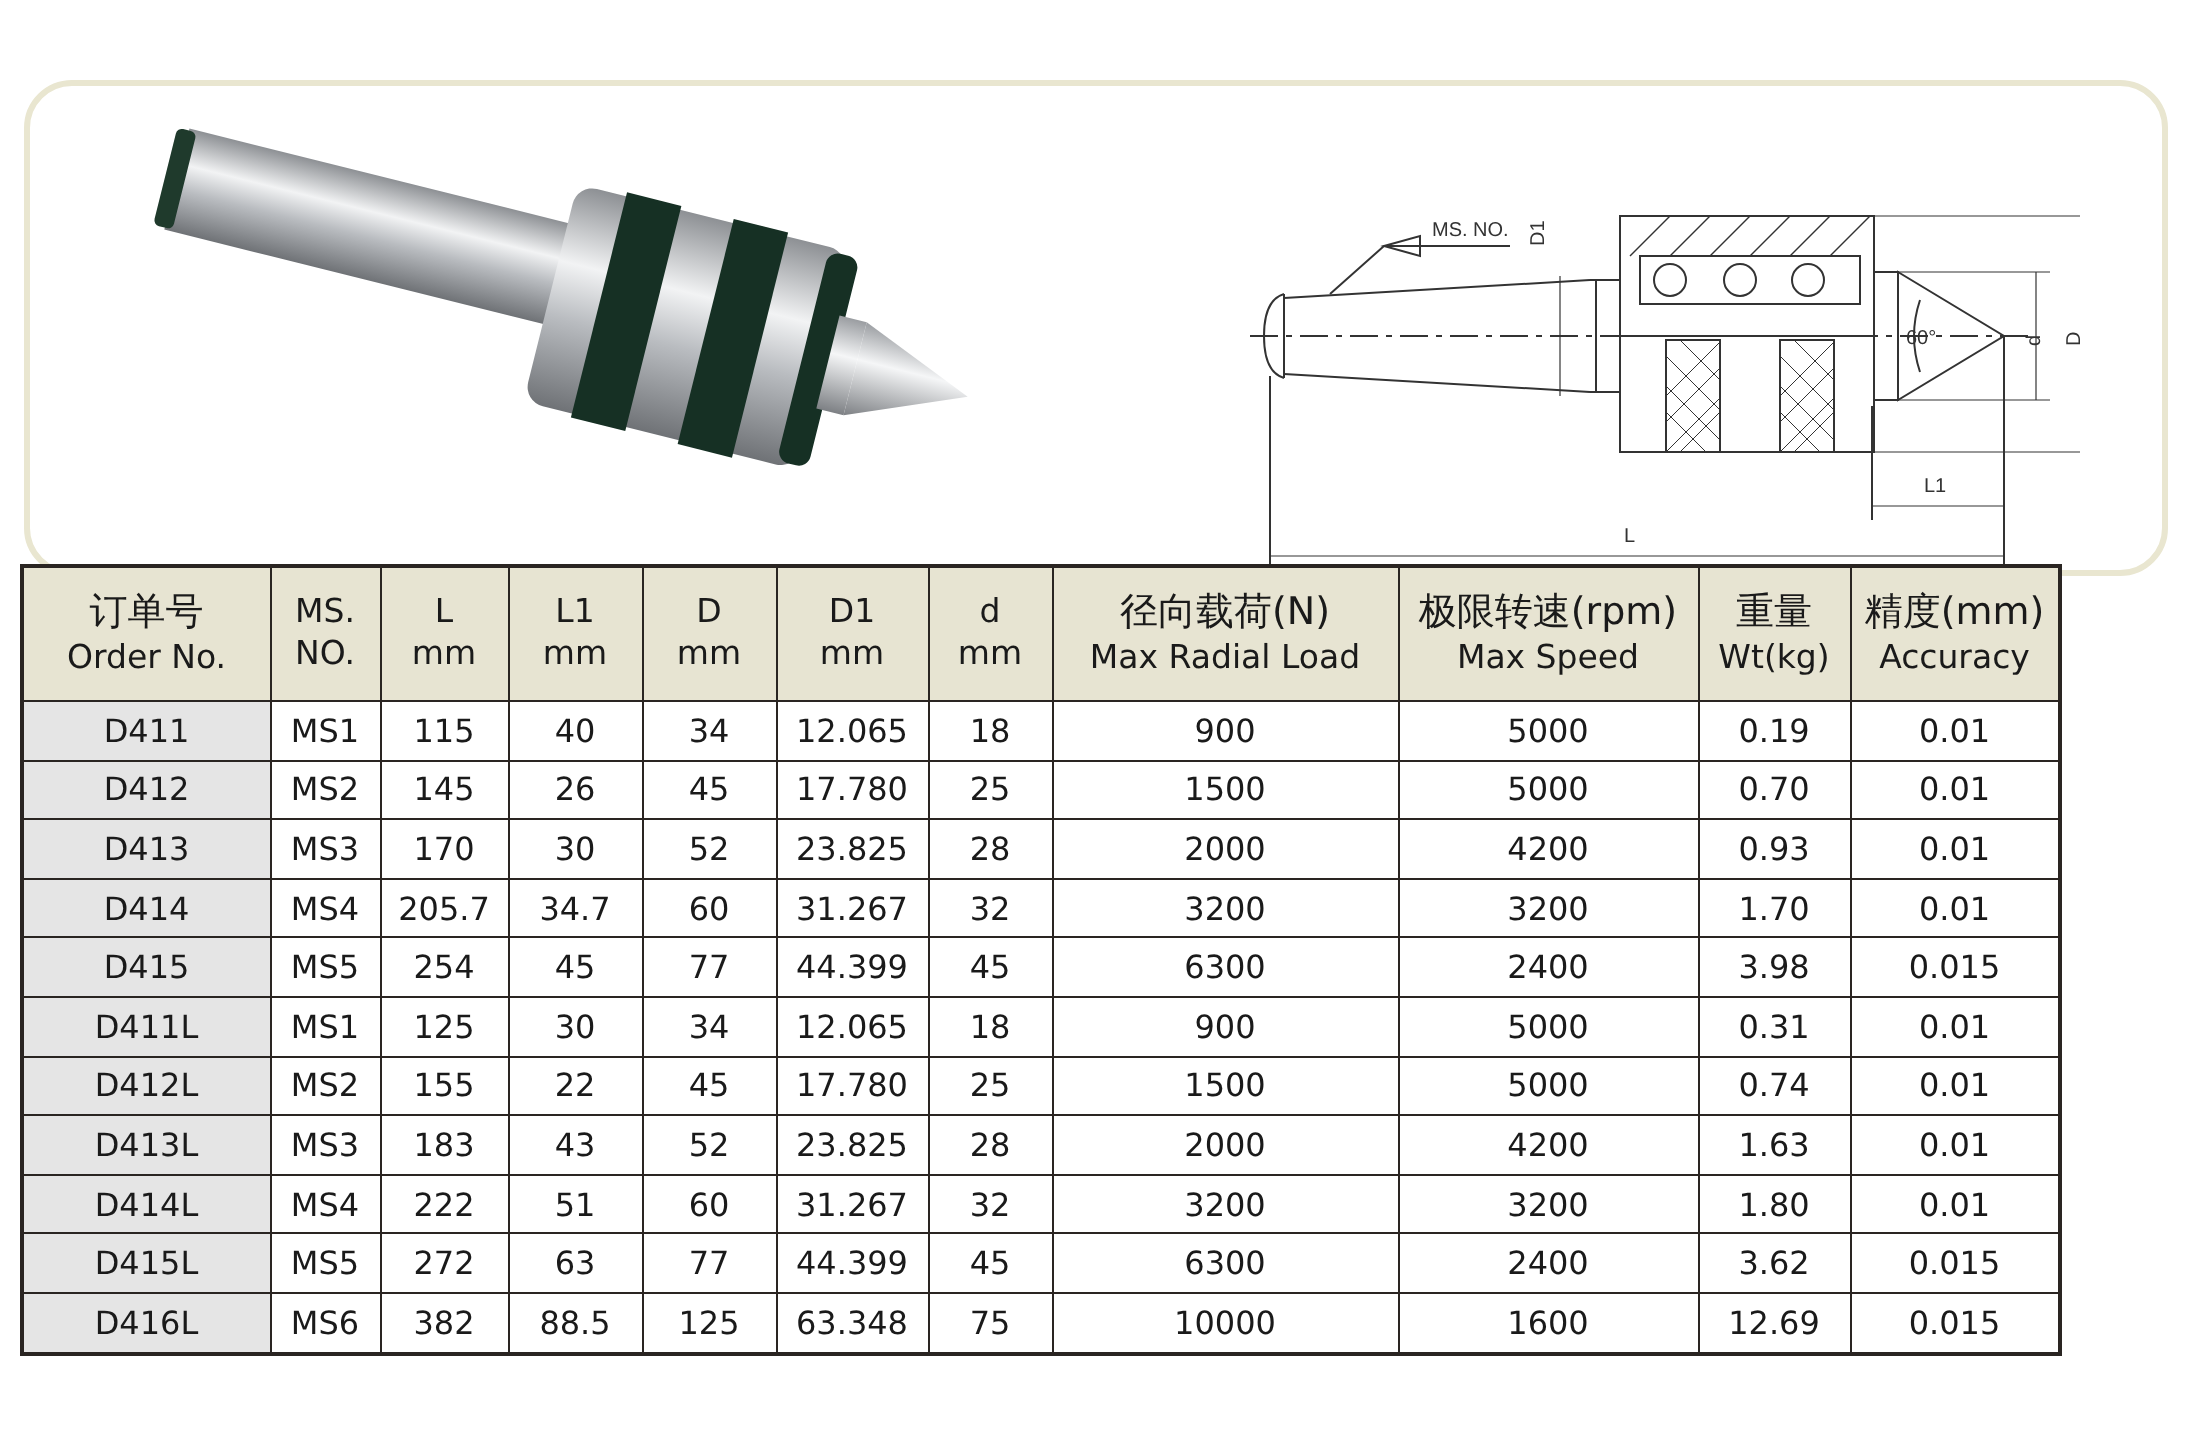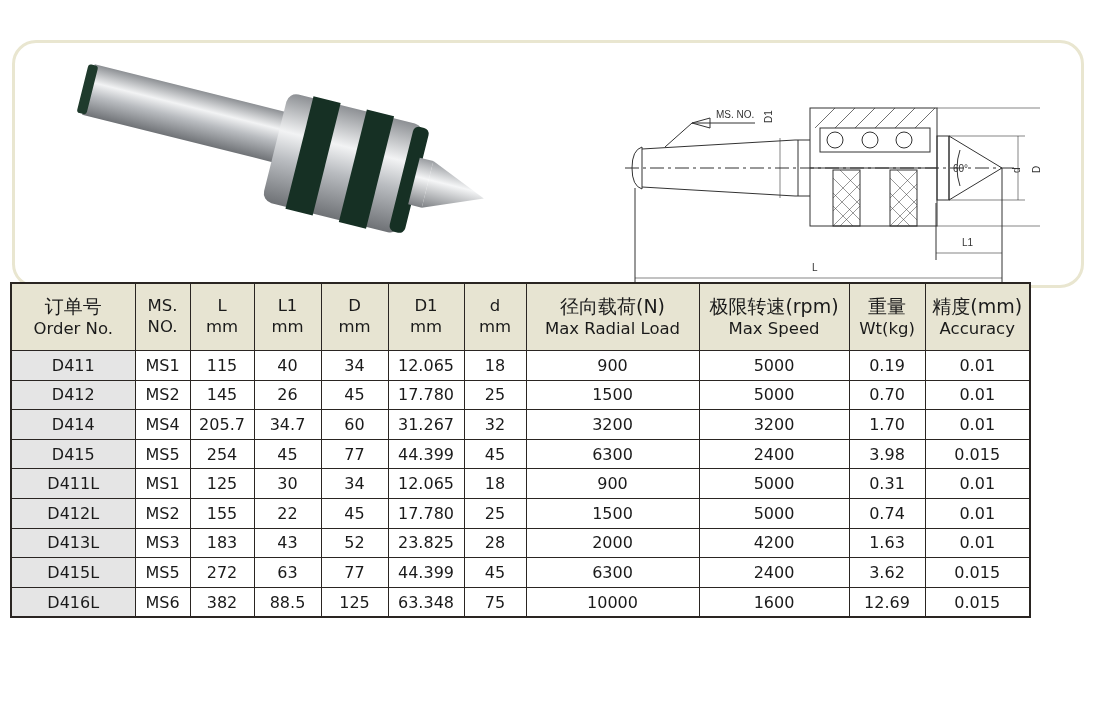--- a/index.html
+++ b/index.html
@@ -213,20 +213,33 @@
         <td>26</td>
         <td>45</td>
         <td>17.780</td>
         <td>25</td>
         <td>1500</td>
         <td>5000</td>
         <td>0.70</td>
         <td>0.01</td>
       </tr>
       <tr>
+        <td class="order">D413</td>
+        <td>MS3</td>
+        <td>170</td>
+        <td>30</td>
+        <td>52</td>
+        <td>23.825</td>
+        <td>28</td>
+        <td>2000</td>
+        <td>4200</td>
+        <td>0.93</td>
+        <td>0.01</td>
+      </tr>
+      <tr>
         <td class="order">D414</td>
         <td>MS4</td>
         <td>205.7</td>
         <td>34.7</td>
         <td>60</td>
         <td>31.267</td>
         <td>32</td>
         <td>3200</td>
         <td>3200</td>
         <td>1.70</td>
@@ -275,20 +288,33 @@
         <td class="order">D413L</td>
         <td>MS3</td>
         <td>183</td>
         <td>43</td>
         <td>52</td>
         <td>23.825</td>
         <td>28</td>
         <td>2000</td>
         <td>4200</td>
         <td>1.63</td>
+        <td>0.01</td>
+      </tr>
+      <tr>
+        <td class="order">D414L</td>
+        <td>MS4</td>
+        <td>222</td>
+        <td>51</td>
+        <td>60</td>
+        <td>31.267</td>
+        <td>32</td>
+        <td>3200</td>
+        <td>3200</td>
+        <td>1.80</td>
         <td>0.01</td>
       </tr>
       <tr>
         <td class="order">D415L</td>
         <td>MS5</td>
         <td>272</td>
         <td>63</td>
         <td>77</td>
         <td>44.399</td>
         <td>45</td>

